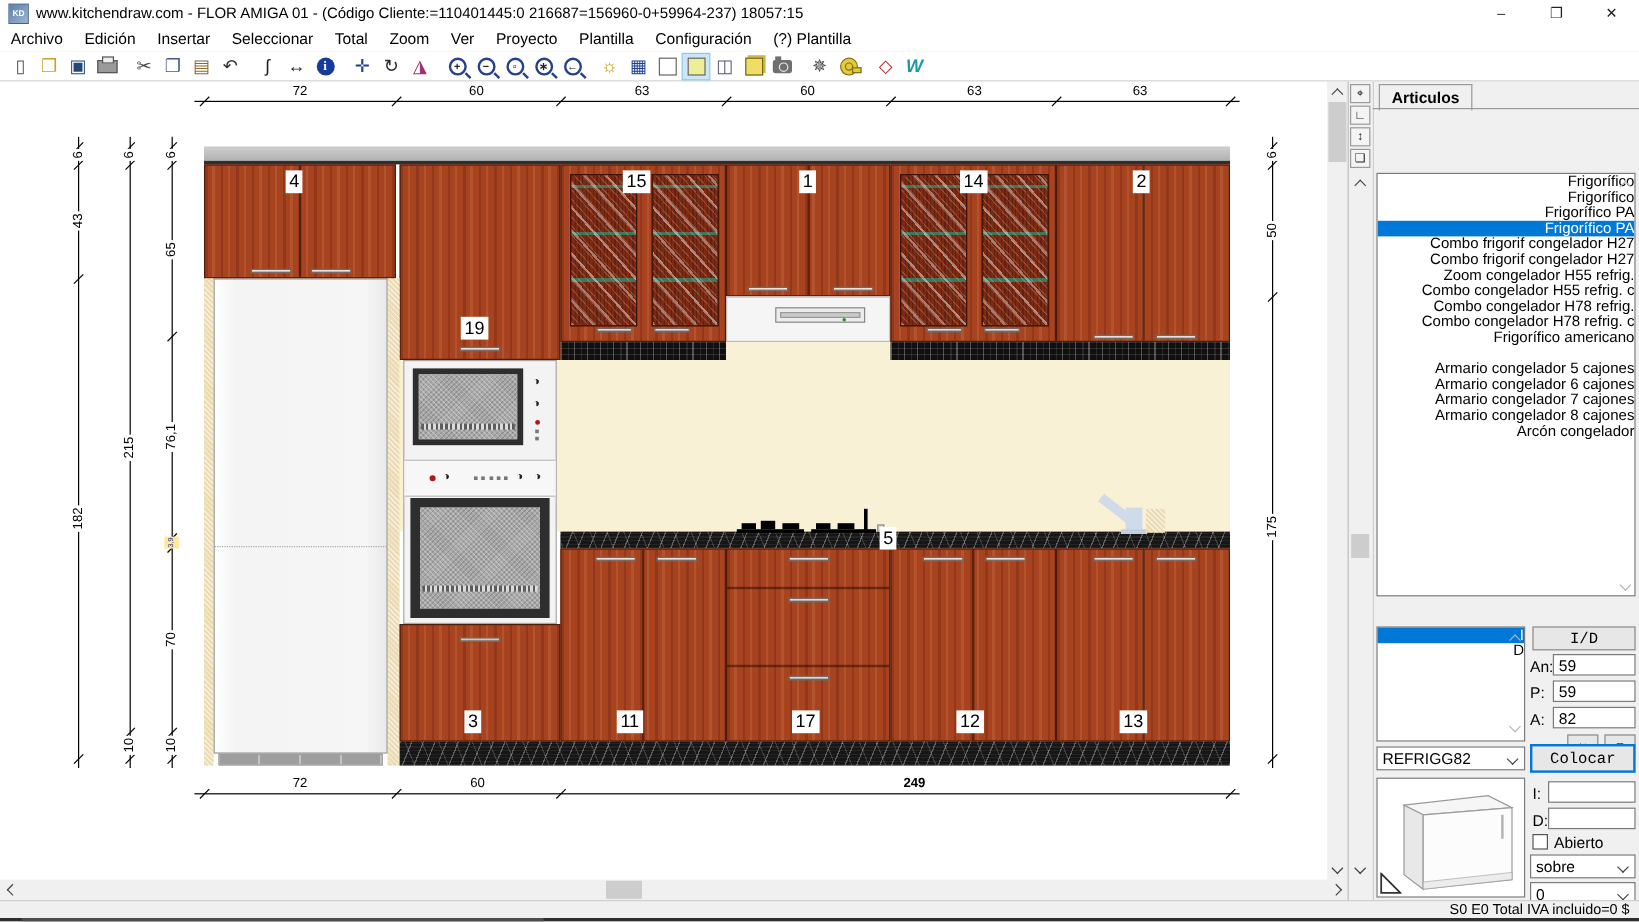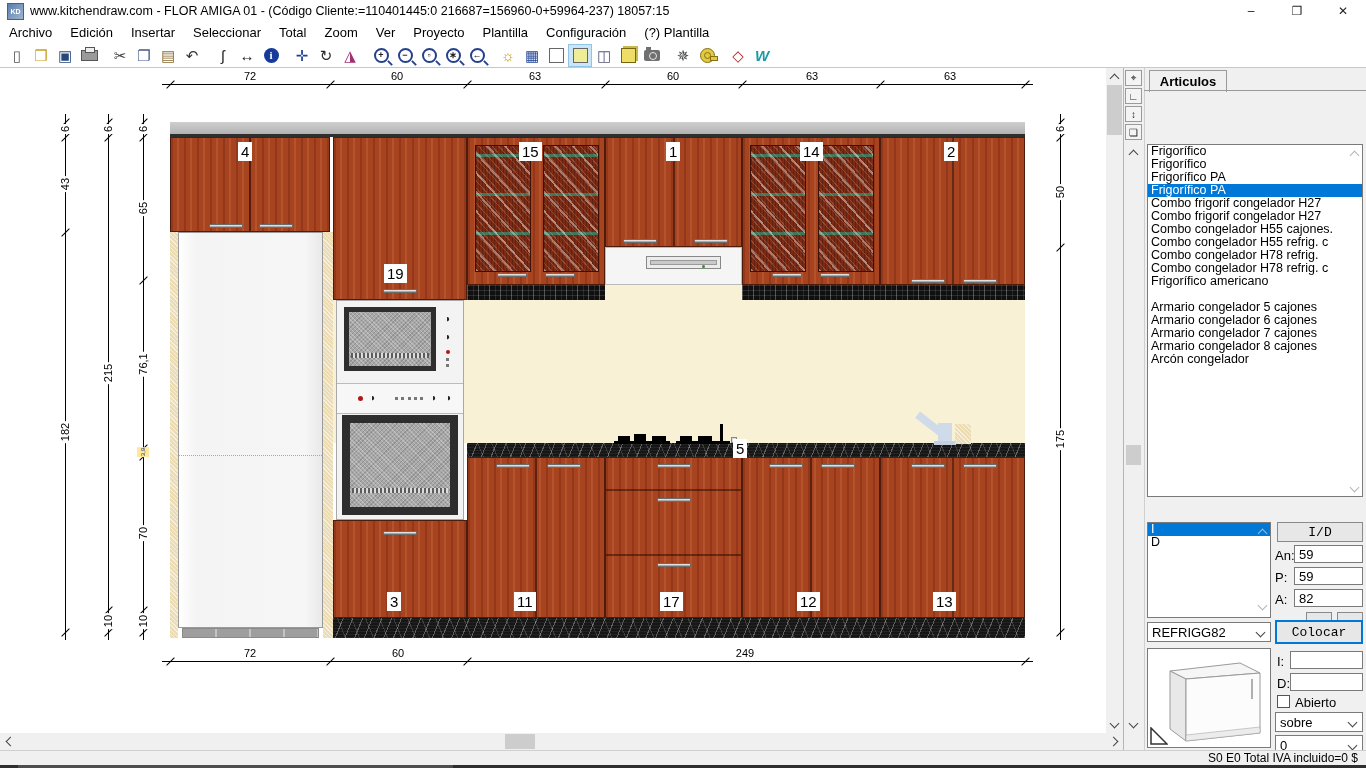--- a/index.html
+++ b/index.html
@@ -61,21 +61,21 @@
   #panel{position:absolute;left:1123px;top:68px;width:243px;height:682px;background:#f0f0f0;border-left:1px solid #b5b5b5;box-sizing:border-box;}
   #tool-strip{position:absolute;left:0;top:0;width:20px;height:682px;background:#f0f0f0;border-right:1px solid #cfcfcf;}
   .strip-btn{position:absolute;left:1px;width:17px;height:16px;background:#f4f4f4;border:1px solid #9a9a9a;box-sizing:border-box;display:flex;align-items:center;justify-content:center;font-size:10px;color:#222;}
   .combo{position:absolute;background:#fff;border:1px solid #7a7a7a;box-sizing:border-box;display:flex;align-items:center;padding:0 4px;font-size:13px;}
   .combo .chev{position:absolute;right:6px;top:50%;}
   .field{position:absolute;background:#fff;border:1px solid #7a7a7a;box-sizing:border-box;font-size:13px;padding:0 4px;display:flex;align-items:center;}
   .plabel{position:absolute;font-size:13px;}
   #articulos-tab{position:absolute;left:25px;top:2px;width:76px;height:21px;border:1px solid #9a9a9a;border-bottom:none;background:#f0f0f0;font-weight:bold;font-size:13px;display:flex;align-items:center;justify-content:center;}
   #tab-underline{position:absolute;left:20px;top:22px;width:223px;height:1px;background:#9a9a9a;}
   #article-list{position:absolute;left:23px;top:76px;width:216px;height:353px;background:#fff;border:1px solid #7a7a7a;box-sizing:border-box;overflow:hidden;font-size:12.5px;}
-  .list-item{height:13px;line-height:13px;padding-left:3px;white-space:nowrap;}
+  .list-item{height:13px;line-height:13px;padding-left:3px;white-space:nowrap;text-align:right;}
   .list-item.selected{background:#0078d7;color:#fff;}
   #side-list{position:absolute;left:23px;top:454px;width:124px;height:96px;background:#fff;border:1px solid #7a7a7a;box-sizing:border-box;font-size:12.5px;}
   .btn{position:absolute;background:#e7e7e7;border:1px solid #8a8a8a;box-sizing:border-box;display:flex;align-items:center;justify-content:center;font-size:13px;font-family:Liberation Mono, monospace;}
   #colocar-btn{border:2px solid #0078d7;background:#e7e7e7;}
   #preview-box{position:absolute;left:23px;top:580px;width:124px;height:100px;background:#fff;border:1px solid #7a7a7a;box-sizing:border-box;}
   .checkbox{position:absolute;width:13px;height:13px;background:#fff;border:1px solid #555;box-sizing:border-box;}
   
   #statusbar{position:absolute;left:0;top:750px;width:1366px;height:15px;background:#f0f0f0;border-top:1px solid #cfcfcf;display:flex;align-items:center;justify-content:flex-end;padding-right:8px;box-sizing:border-box;font-size:12px;}
   #taskbar-sliver{position:absolute;left:0;top:765px;width:1366px;height:3px;background:#2e2e2e;}
   #taskbar-seg{position:absolute;left:18px;top:765px;width:435px;height:3px;background:#4d4d4d;}
@@ -355,21 +355,21 @@
     <span class="dim-num" style="left: 673px; top: 2px;">60</span>
     <span class="dim-num" style="left: 812px; top: 2px;">63</span>
     <span class="dim-num" style="left: 950px; top: 2px;">63</span>
     <div class="dim-line" style="left: 162px; top: 593px; width: 871px; height: 1px;"></div>
     <div class="tick" style="left: 165px; top: 593px;"></div>
     <div class="tick" style="left: 325px; top: 593px;"></div>
     <div class="tick" style="left: 462px; top: 593px;"></div>
     <div class="tick" style="left: 1020px; top: 593px;"></div>
     <span class="dim-num" style="left: 250px; top: 579px;">72</span>
     <span class="dim-num" style="left: 398px; top: 579px;">60</span>
-    <span class="dim-num" style="left: 745px; top: 579px;">249</span>
+    <span class="dim-num" style="left: 762px; top: 579px; font-weight: bold;">249</span>
     <div class="dim-line" style="left: 65px; top: 46px; width: 1px; height: 526px;"></div>
     <div class="tick" style="left: 60px; top: 54px;"></div>
     <div class="tick" style="left: 60px; top: 69px;"></div>
     <div class="tick" style="left: 60px; top: 164px;"></div>
     <div class="tick" style="left: 60px; top: 564px;"></div>
     <span class="dim-num-v" style="left: 65px; top: 61px;">6</span>
     <span class="dim-num-v" style="left: 65px; top: 116px;">43</span>
     <span class="dim-num-v" style="left: 65px; top: 364px;">182</span>
     <div class="dim-line" style="left: 108px; top: 46px; width: 1px; height: 526px;"></div>
     <div class="tick" style="left: 103px; top: 54px;"></div>
@@ -453,21 +453,21 @@
   <div id="tab-underline"></div>
 
 
   <div id="article-list">
       <div class="list-item">Frigorífico</div>
       <div class="list-item">Frigorífico</div>
       <div class="list-item">Frigorífico PA</div>
       <div class="list-item selected">Frigorífico PA</div>
       <div class="list-item">Combo frigorif congelador H27</div>
       <div class="list-item">Combo frigorif congelador H27</div>
-      <div class="list-item">Combo congelador H55 cajones.</div>
+      <div class="list-item">Zoom congelador H55 refrig.</div>
       <div class="list-item">Combo congelador H55 refrig. c</div>
       <div class="list-item">Combo congelador H78 refrig.</div>
       <div class="list-item">Combo congelador H78 refrig. c</div>
       <div class="list-item">Frigorífico americano</div>
       <div class="list-item">&nbsp;</div>
       <div class="list-item">Armario congelador 5 cajones</div>
       <div class="list-item">Armario congelador 6 cajones</div>
       <div class="list-item">Armario congelador 7 cajones</div>
       <div class="list-item">Armario congelador 8 cajones</div>
       <div class="list-item">Arcón congelador</div>

